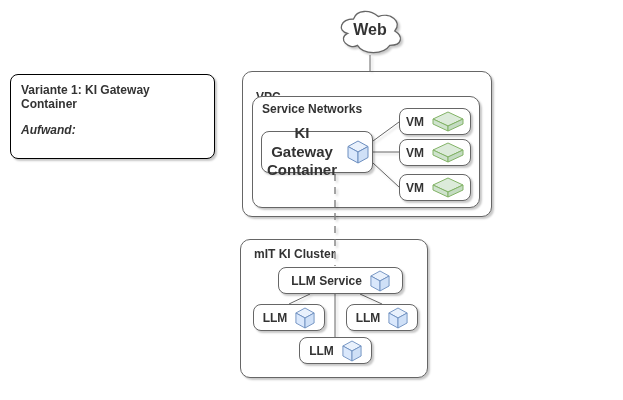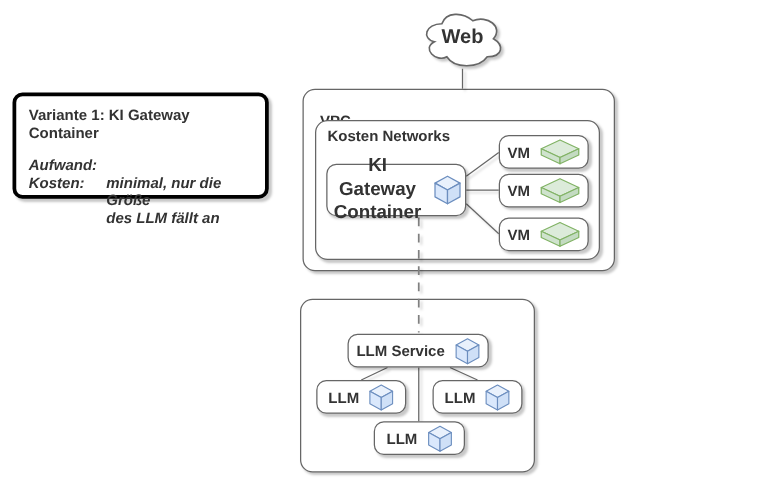--- a/index.html
+++ b/index.html
@@ -18,21 +18,21 @@
   .node{
     border-radius:8px;display:flex;align-items:center;justify-content:center;gap:8px;
   }
   .node-label{font-size:12px;font-weight:bold;color:#333333;white-space:nowrap;}
   .gateway-label{
     font-size:15px;font-weight:bold;color:#333333;text-align:center;
     width:74px;line-height:1.25;white-space:normal;
   }
   .note{
     position:absolute;left:10px;top:74px;width:205px;height:85px;background:#ffffff;
-    border:3px solid #000000;border-radius:8px;box-shadow:2px 2px 2px rgba(0,0,0,0.22);
+    border:1px solid #000000;border-radius:8px;box-shadow:2px 2px 2px rgba(0,0,0,0.22);
     box-sizing:border-box;padding:8px 10px;font-size:12px;font-weight:bold;color:#333333;
   }
   .note-title{margin-bottom:12px;}
   .note-row{display:grid;grid-template-columns:62px 1fr;font-style:italic;}
   .note-value{white-space:pre-line;}
   .cloud-wrap{position:absolute;left:337px;top:7px;width:66px;height:48px;}
   .cloud-wrap svg{filter:drop-shadow(2px 2px 1px rgba(0,0,0,0.22));}
   .cloud-label{
     position:absolute;left:0;top:14px;width:66px;text-align:center;
     font-size:16px;font-weight:bold;color:#333333;
@@ -46,43 +46,39 @@
 </head>
 <body>
 
 <div class="canvas">
 
   <div class="note">
     <div class="note-title">Variante 1: KI Gateway Container</div>
     <div class="note-row">
       <span>Aufwand:</span>
     </div>
-    <div class="note-row">
-      <span>Kosten:</span>
-      <span class="note-value">minimal, nur die Größe
-des LLM fällt an</span>
-    </div>
   </div>
 
   <div class="cloud-wrap">
     <svg width="66" height="48" viewBox="0 0 66 48">
       <path d="M 16.5,12 C 3.3,12 0,24 10.56,26.4 C 0,31.68 11.88,43.2 20.46,38.4
                C 26.4,48 46.2,48 52.8,38.4 C 66,38.4 66,28.8 57.75,24
                C 66,14.4 52.8,4.8 41.25,9.6 C 33,2.4 19.8,2.4 16.5,12 Z" fill="#ffffff" stroke="#666666" stroke-width="1.3"></path>
     </svg>
     <div class="cloud-label">Web</div>
   </div>
 
   <div class="shape container" style="left:242px;top:71px;width:250px;height:146px;"></div>
   <div class="container-label" style="left:256px;top:90px;">VPC</div>
 
   <div class="shape container" style="left:252px;top:96px;width:228px;height:112px;"></div>
-  <div class="container-label" style="left:262px;top:102px;">Kosten Networks</div>
+  <div class="container-label" style="left:262px;top:102px;">Service Networks</div>
 
   <div class="shape container" style="left:240px;top:239px;width:188px;height:139px;"></div>
+  <div class="container-label" style="left:254px;top:247px;">mIT KI Cluster</div>
 
   <svg class="connector-layer">
     <line x1="370" y1="55" x2="370" y2="71" stroke="#666666" stroke-width="1"></line>
     <line x1="373" y1="141" x2="399" y2="122" stroke="#666666" stroke-width="1"></line>
     <line x1="373" y1="152" x2="399" y2="152" stroke="#666666" stroke-width="1"></line>
     <line x1="373" y1="163" x2="399" y2="187" stroke="#666666" stroke-width="1"></line>
     <line x1="335" y1="174" x2="335" y2="266" stroke="#808080" stroke-width="1.4" stroke-dasharray="7 6"></line>
     <line x1="310" y1="294" x2="289" y2="304" stroke="#666666" stroke-width="1"></line>
     <line x1="335" y1="294" x2="335" y2="337" stroke="#666666" stroke-width="1"></line>
     <line x1="360" y1="294" x2="382" y2="304" stroke="#666666" stroke-width="1"></line>
@@ -115,21 +111,21 @@
   </div>
   <div class="shape node" style="left:399px;top:174px;width:72px;height:27px;">
     <span class="node-label">VM</span>
     <svg class="icon" width="32" height="21" viewBox="0 0 32 21">
       <path d="M16,1 L31,8 L16,15 L1,8 Z" fill="#dcebda" stroke="#82b366" stroke-linejoin="round"></path>
       <path d="M1,8 L16,15 L16,20 L1,13 Z" fill="#cfe3cd" stroke="#82b366" stroke-linejoin="round"></path>
       <path d="M16,15 L31,8 L31,13 L16,20 Z" fill="#c3dbc1" stroke="#82b366" stroke-linejoin="round"></path>
     </svg>
   </div>
 
-  <div class="shape node" style="left:278px;top:267px;width:113px;height:27px;">
+  <div class="shape node" style="left:278px;top:267px;width:125px;height:27px;">
     <span class="node-label">LLM Service</span>
     <svg class="icon" width="20" height="22" viewBox="0 0 22 24">
       <path d="M11,1 L21,6.5 L11,12 L1,6.5 Z" fill="#e9f1fc" stroke="#6c8ebf" stroke-linejoin="round"></path>
       <path d="M1,6.5 L11,12 L11,23 L1,17.5 Z" fill="#dae8fc" stroke="#6c8ebf" stroke-linejoin="round"></path>
       <path d="M11,12 L21,6.5 L21,17.5 L11,23 Z" fill="#cfe0f7" stroke="#6c8ebf" stroke-linejoin="round"></path>
     </svg>
   </div>
 
   <div class="shape node" style="left:253px;top:304px;width:72px;height:27px;">
     <span class="node-label">LLM</span>

